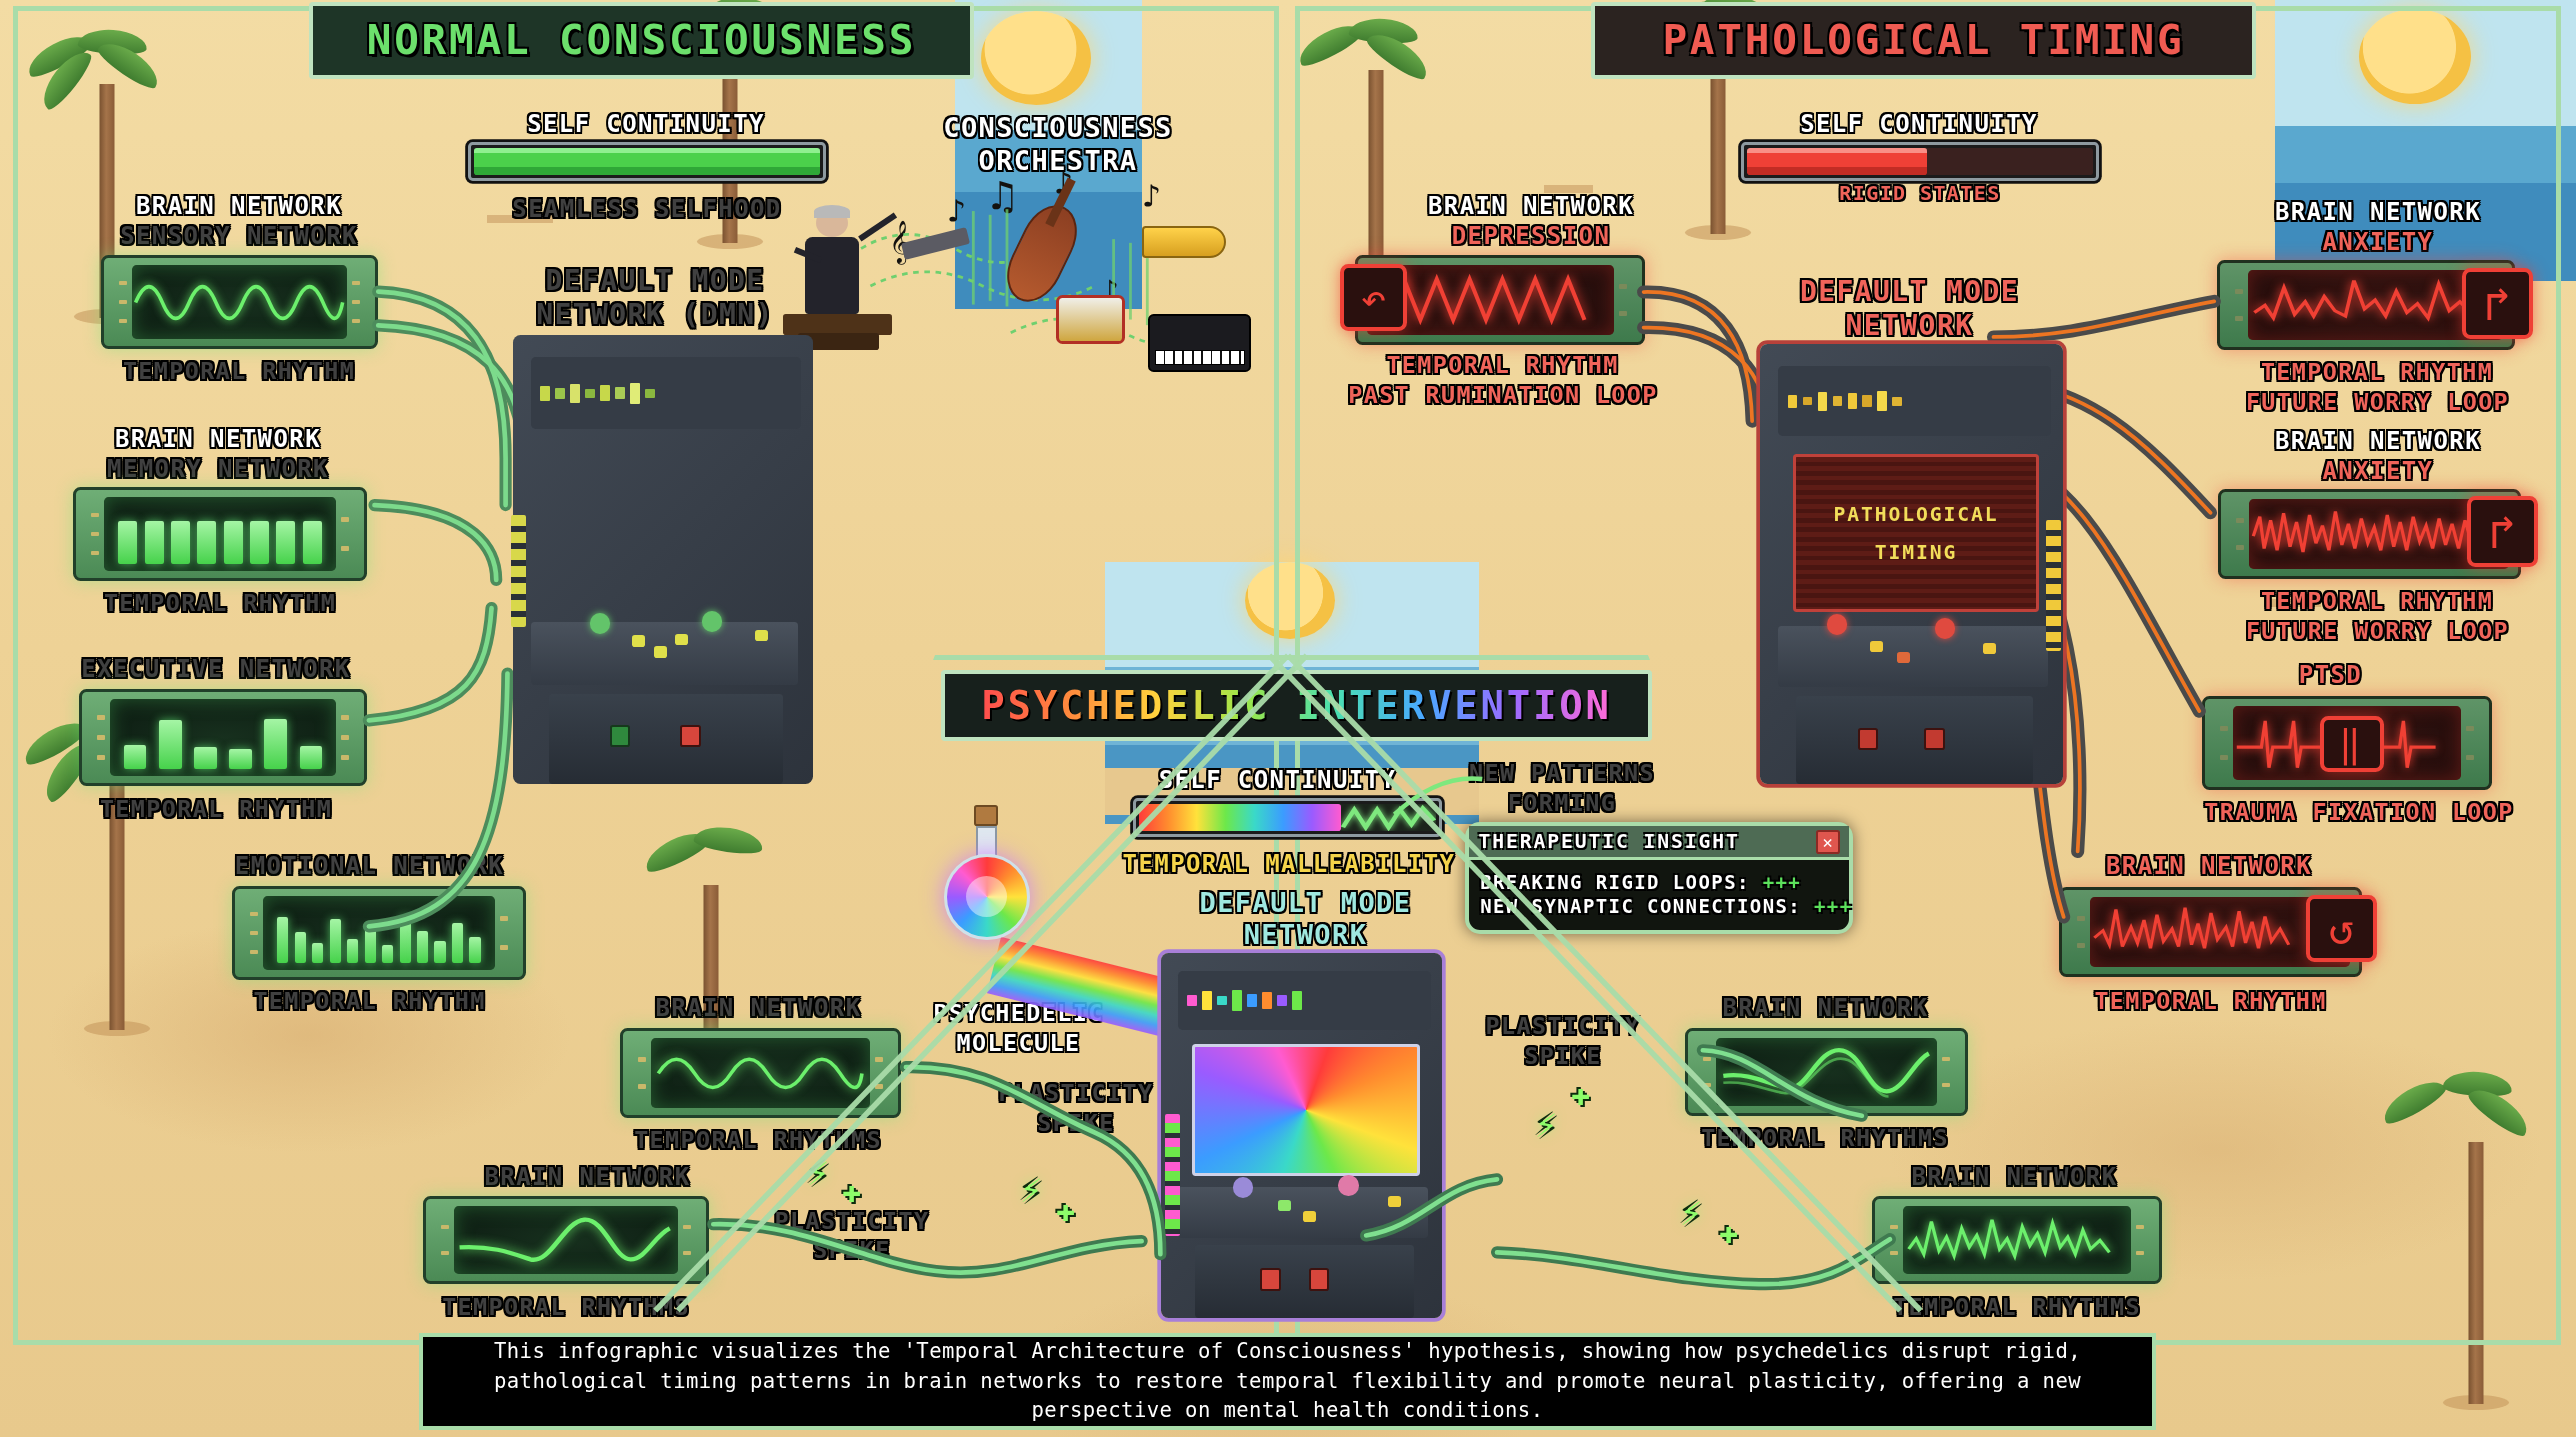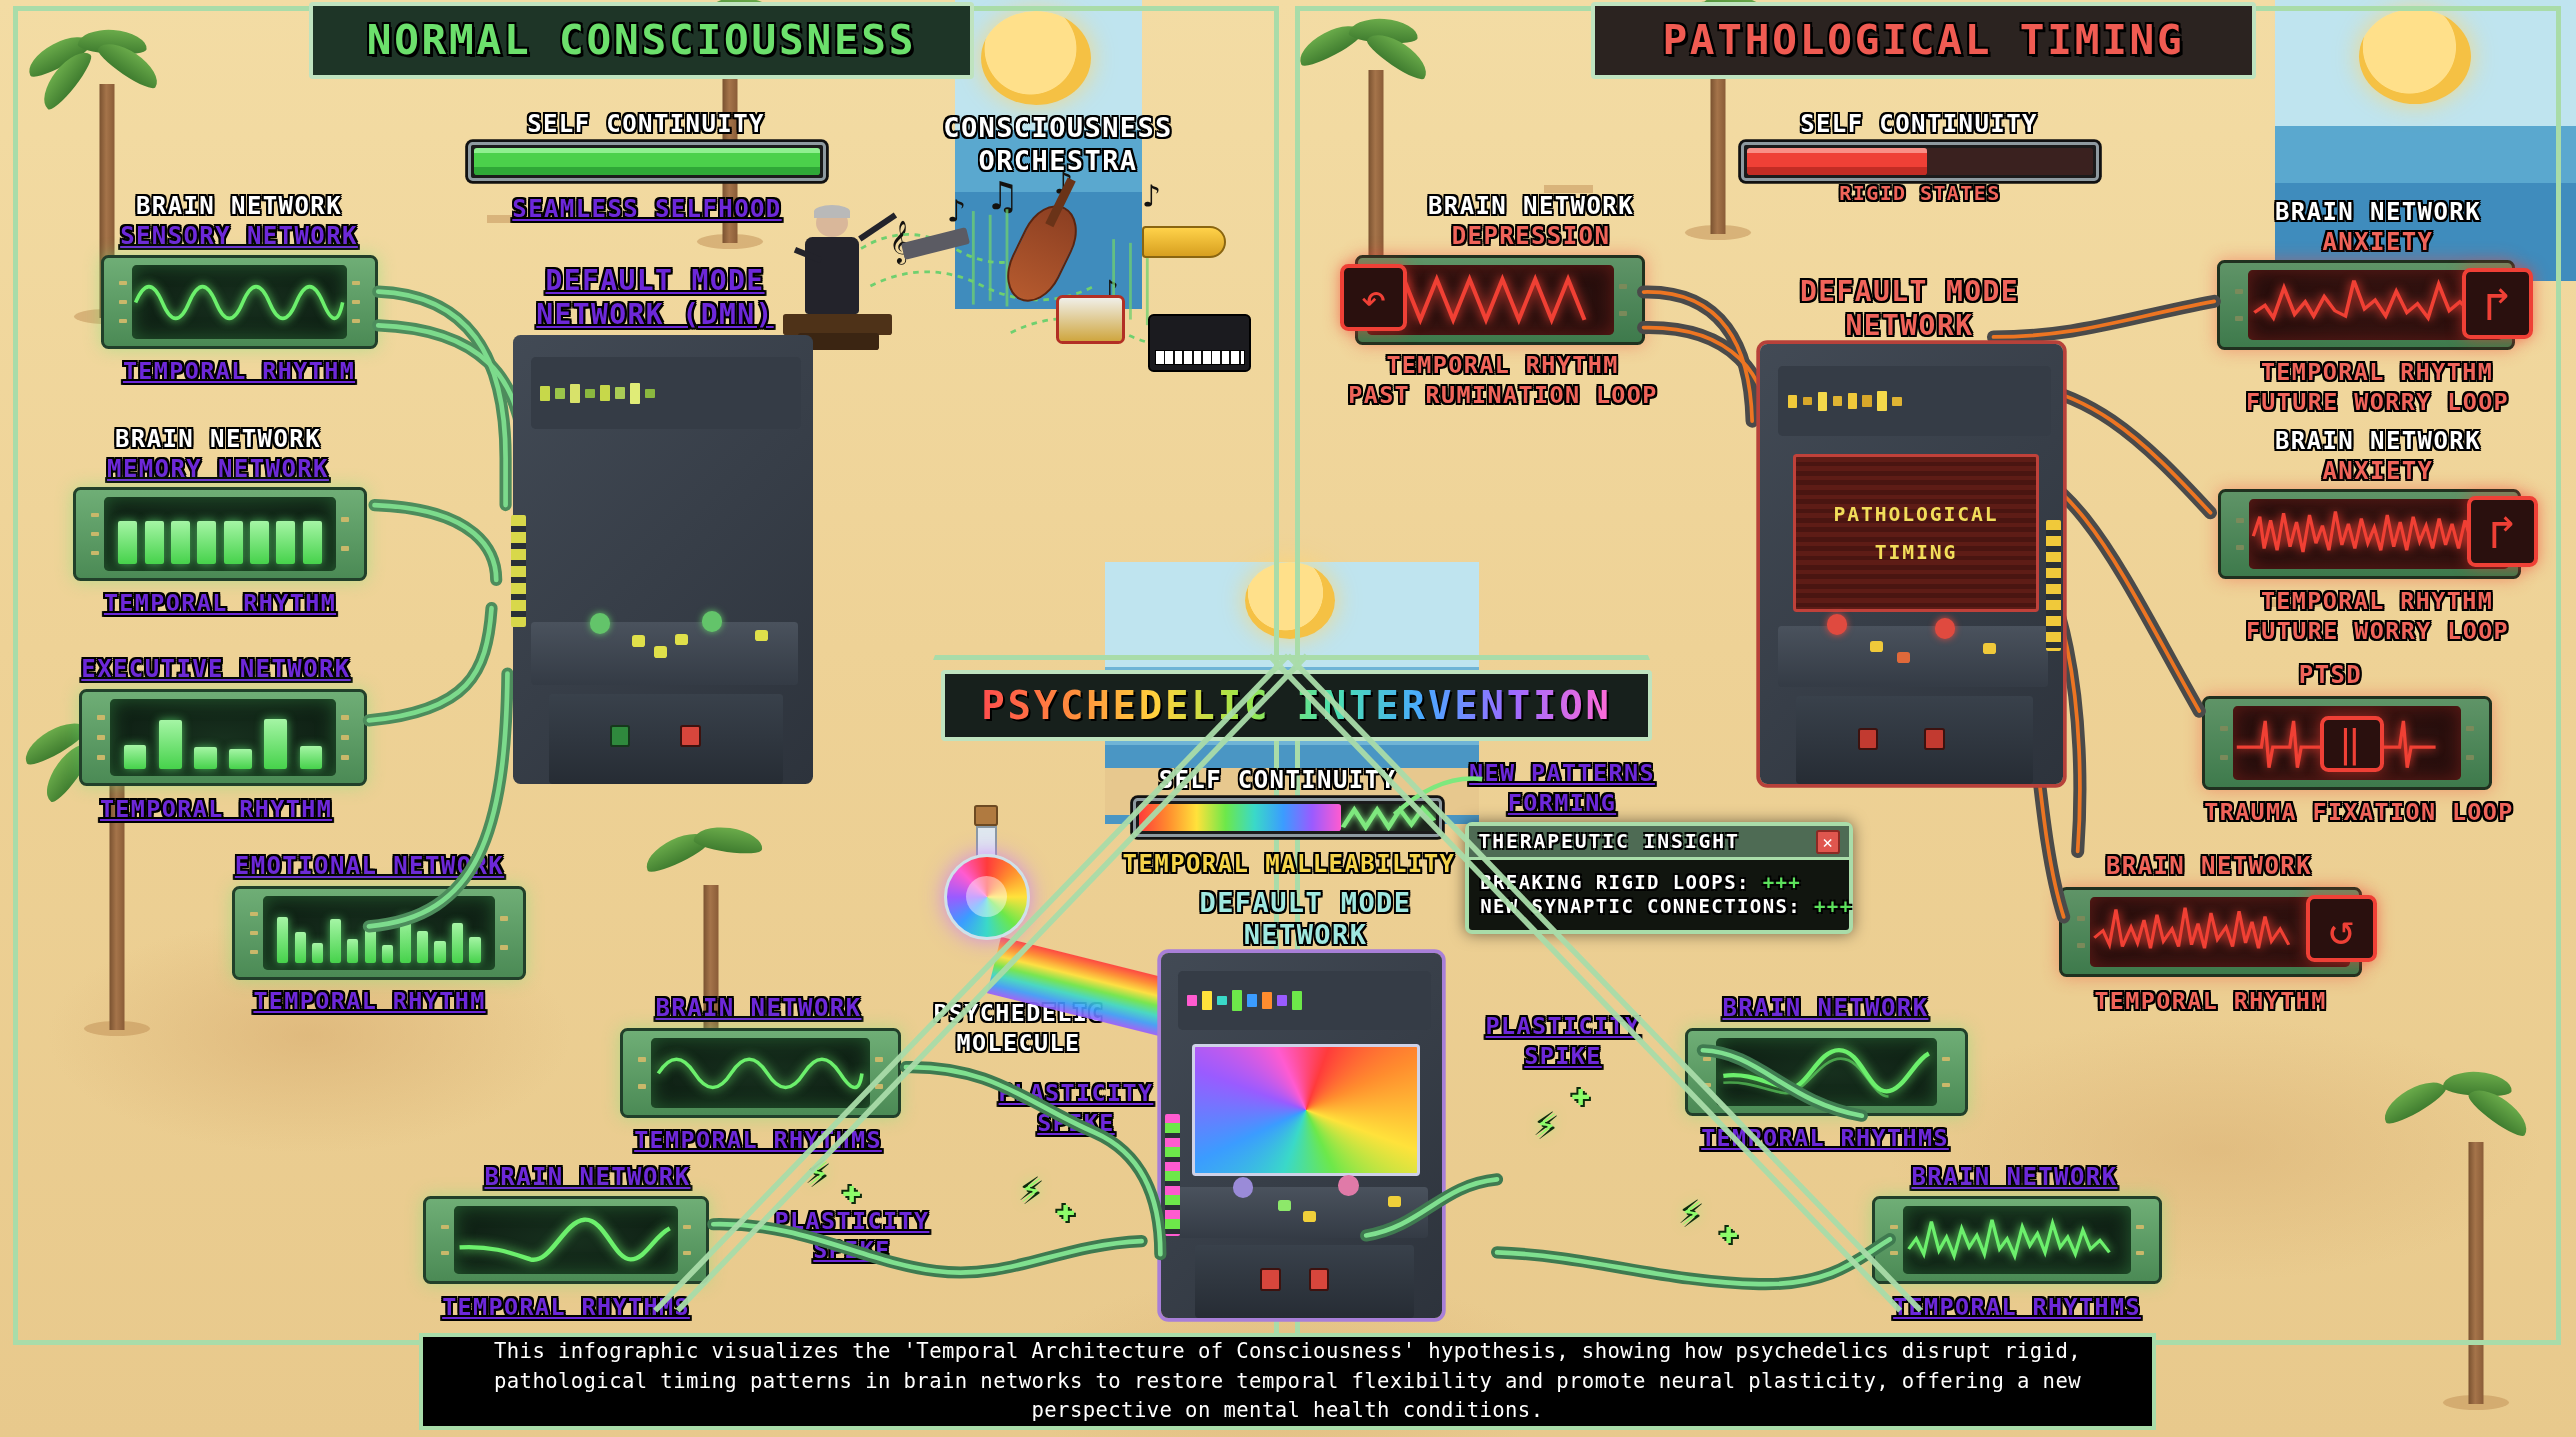--- a/index.html
+++ b/index.html
@@ -66,21 +66,21 @@
     text-shadow:none; filter:drop-shadow(2.8px 2.8px 0 #000); }
 
   
   .lbl {
     position:absolute; text-align:center; font-weight:700; letter-spacing:1.4px;
     text-transform:uppercase; line-height:1.18; white-space:pre;
     text-shadow:1.9px 1.9px 0 #000, -1.9px -1.9px 0 #000, 1.9px -1.9px 0 #000, -1.9px 1.9px 0 #000,
                 0 1.9px 0 #000, 0 -1.9px 0 #000, 1.9px 0 0 #000, -1.9px 0 0 #000;
   }
   .lbl.white { color:#ffffff; }
-  .lbl.green { color:#6d28d9;text-decoration:underline; }
+  .lbl.green { color:#404040; }
   .lbl.red   { color:#f0645a; }
   .lbl.cyan  { color:#9fe8e0; }
   .lbl.gold  { color:#f5d44a; }
 
   
   .sbar { position:absolute; border:3.7px solid #8e9aa0;
           background:#1b1b1b; border-radius:4.7px; padding:2.8px;
           box-shadow:0 0 0 2.8px #111; }
   .sbar .fill { height:100%; border-radius:2.8px; }
   .fill.green { background:linear-gradient(180deg,#8ff08f 0 18%, #4bd14b 18% 72%, #2fa837 72% 100%); }
@@ -134,21 +134,21 @@
   .cab .base { position:absolute; left:12%; right:10%; top:80%; bottom:0;
                background:linear-gradient(180deg,#39414b,#262c34); border-radius:3.7px; }
   .cab .coin { position:absolute; width:20.6px; height:22.5px; border-radius:2.8px; }
   .cab .sideled { position:absolute; width:15px; border-radius:1.9px; }
 
   
   .cable { position:absolute; }
   .cable svg { overflow:visible; }
 
   
-  .dialog { position:absolute; border:4.7px solid #a9dca9; border-radius:7px;
+  .dialog { position:absolute; border:4.7px solid #a9dca9; border-radius:15px;
             background:#11150f; box-shadow:0 0 15px rgba(0,0,0,.5); }
   .dialog .title { display:flex; align-items:center; justify-content:space-between;
                    background:#4e6b54; padding:3.7px 9.4px; border-bottom:3.7px solid #a9dca9; }
   .dialog .title span { color:#fff; font-weight:700; letter-spacing:1.9px; font-size:19.7px;
       text-shadow:1.9px 1.9px 0 #000,-1.9px -1.9px 0 #000,1.9px -1.9px 0 #000,-1.9px 1.9px 0 #000; }
   .dialog .xbtn { width:24px; height:24px; background:#e0564e; border:2.8px solid #8b2a24;
                   border-radius:2.8px; color:#fff; font-weight:700; font-size:17px;
                   display:flex; align-items:center; justify-content:center; }
   .dialog .rows { padding:7.5px 11.2px; }
   .dialog .rows div { color:#fff; font-weight:700; letter-spacing:1.4px; font-size:19px;

